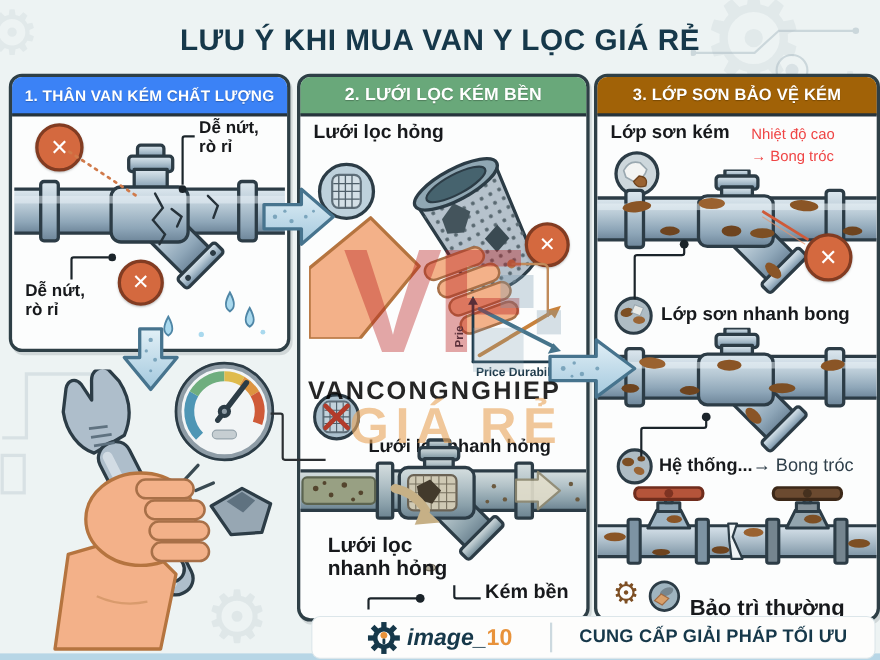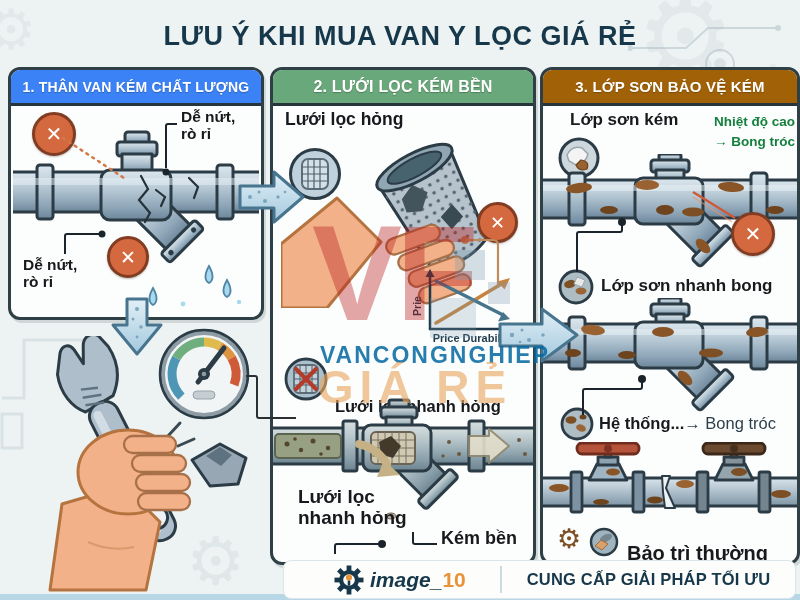--- a/index.html
+++ b/index.html
@@ -344,22 +344,22 @@
     <div class="lbl" style="left:25px;top:416px;font-size:19px;">
       <div>Lưới lọc</div>
       <div>nhanh hỏng</div>
     </div>
     <div class="lbl" style="left:168px;top:458px;font-size:18px;font-weight:600;">Kém bền</div>
   </div>
 
   <div class="panel" style="left:540px;top:67px;width:254px;height:492px;">
     <div class="phdr" style="background:#a16207;font-size:15px;">3. LỚP SƠN BẢO VỆ KÉM</div>
 
-    <div class="lbl" style="left:12px;top:40px;font-size:17px;margin-left:15px;">Lớp sơn kém</div>
-    <div class="abs" style="left:140px;top:42px;width:112px;font-size:13.5px;font-weight:700;color:#15803d;line-height:1.5;text-align:right;">
+    <div class="lbl" style="left:12px;top:40px;font-size:17px;">Lớp sơn kém</div>
+    <div class="abs" style="left:140px;top:42px;width:112px;font-size:13.5px;font-weight:400;color:#ef4444;line-height:1.5;">
       <div>Nhiệt độ cao</div>
       <div>→ Bong tróc</div>
     </div>
 
     <svg class="abs" style="left:14px;top:66px;" width="44" height="44" viewBox="0 0 44 44">
       <circle cx="22" cy="22" r="19" fill="#cdd7dc" stroke="#2c3c46" stroke-width="3"></circle>
       <path d="M10,19 Q15,9 25,12 L31,18 Q29,27 19,29 L12,25 Z" fill="#f3f4f3" stroke="#9aa8b0" stroke-width="1.5"></path>
       <path d="M24,24 Q33,25 30,33 Q22,36 19,29 Z" fill="#9a6231" stroke="#6e441f" stroke-width="1.2"></path>
     </svg>
 
@@ -533,16 +533,16 @@
     <div class="abs" style="left:218px;right:0;top:0;bottom:0;display:flex;align-items:center;justify-content:center;">
       <span style="font-size:16.5px;font-weight:bold;color:#16384a;letter-spacing:.2px;">CUNG CẤP GIẢI PHÁP TỐI ƯU</span>
     </div>
   </div>
   <div class="abs" style="left:0;top:594px;width:800px;height:6px;background:#b7d6e6;z-index:11;"></div>
 
   <div class="wm" style="left:312px;top:206px;font-size:135px;line-height:1;color:#b91c1c;opacity:.38;letter-spacing:-6px;">VF</div>
   <div class="wmblock" style="left:455px;top:250px;width:30px;height:30px;opacity:.32;"></div>
   <div class="wmblock" style="left:488px;top:282px;width:22px;height:22px;opacity:.30;"></div>
   <div class="wmblock" style="left:430px;top:298px;width:46px;height:40px;opacity:.24;"></div>
-  <div class="wm" style="left:280px;top:342px;width:270px;text-align:right;font-size:23px;color:#0369a1;opacity:.85;letter-spacing:2px;">VANCONGNGHIEP</div>
+  <div class="wm" style="left:280px;top:342px;width:270px;text-align:left;font-size:23px;color:#000000;opacity:.85;letter-spacing:2px;">VANCONGNGHIEP</div>
   <div class="wm" style="left:280px;top:360px;width:270px;text-align:center;font-size:46px;color:#eaa75e;opacity:.62;letter-spacing:6px;">GIÁ RẺ</div>
 
 </div>
 
 </body></html>

